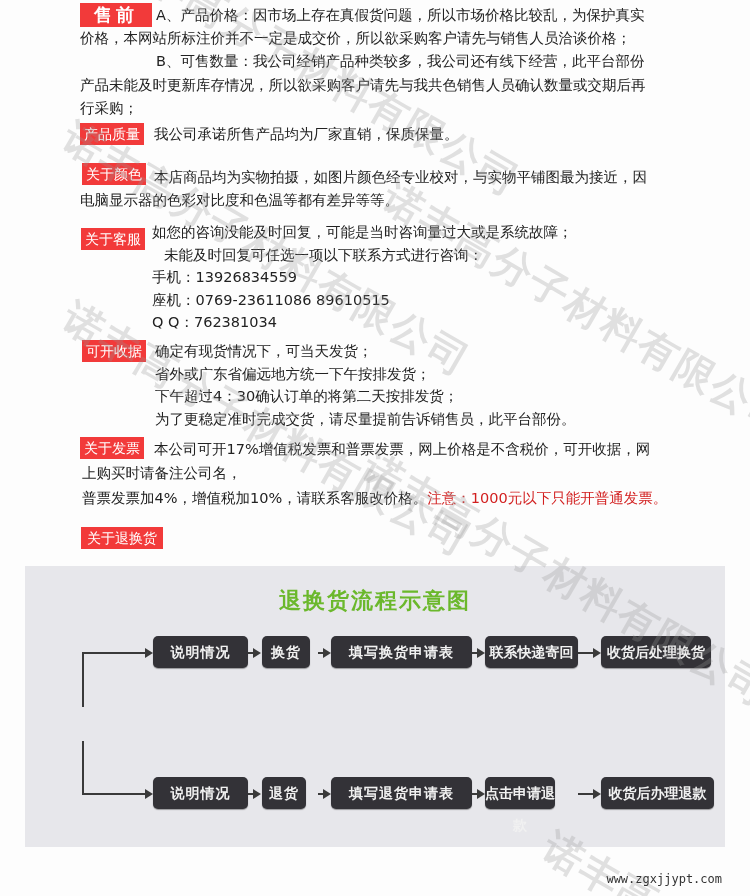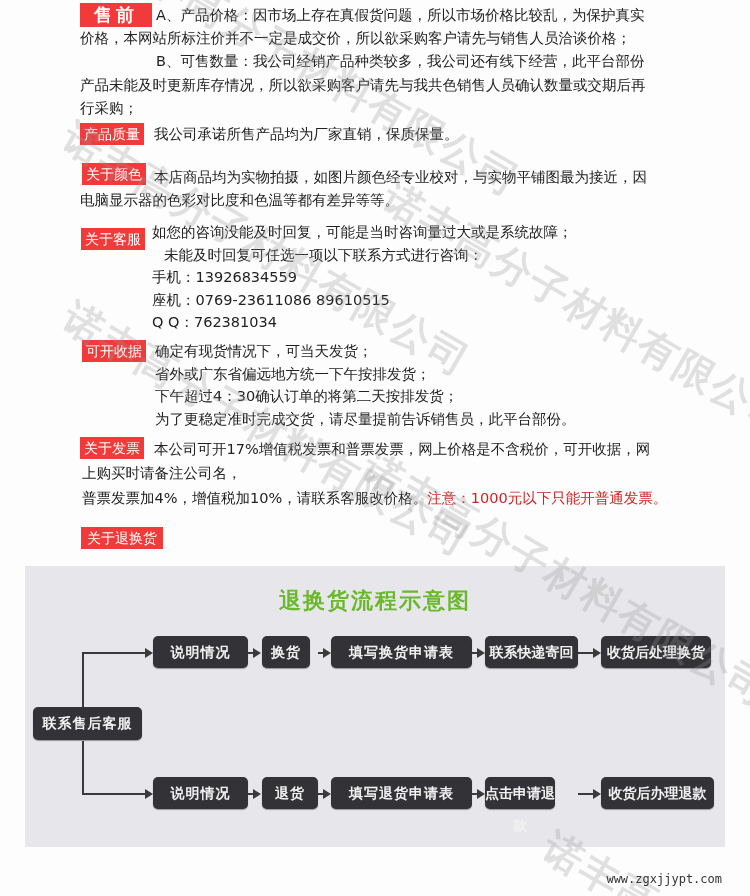--- a/index.html
+++ b/index.html
@@ -67,40 +67,39 @@
 <div class="panel">
   <div class="flow-title">退换货流程示意图</div>
 
   <div class="line" style="left:57px;top:86px;width:2px;height:55px;"></div>
   <div class="line" style="left:57px;top:175px;width:2px;height:52px;"></div>
   <div class="line" style="left:57px;top:86px;width:65px;height:2px;"></div>
   <div class="arrow" style="left:120px;top:82px;"></div>
   <div class="line" style="left:57px;top:227px;width:65px;height:2px;"></div>
   <div class="arrow" style="left:120px;top:223px;"></div>
 
-  <div class="fbox" style="left:8px;top:141px;width:109px;height:33px;line-height:33px;">联系售后客服</div>
 
   <div class="fbox" style="left:128px;top:70px;width:95px;">说明情况</div>
   <div class="line" style="left:223px;top:86px;width:6px;height:2px;"></div>
   <div class="arrow" style="left:228px;top:82px;"></div>
   <div class="fbox" style="left:237px;top:70px;width:48px;">换货</div>
   <div class="line" style="left:293px;top:86px;width:6px;height:2px;"></div>
   <div class="arrow" style="left:298px;top:82px;"></div>
   <div class="fbox" style="left:306px;top:70px;width:141px;">填写换货申请表</div>
   <div class="line" style="left:447px;top:86px;width:6px;height:2px;"></div>
   <div class="arrow" style="left:452px;top:82px;"></div>
   <div class="fbox" style="left:460px;top:70px;width:93px;letter-spacing:0;">联系快递寄回</div>
   <div class="line" style="left:553px;top:86px;width:16px;height:2px;"></div>
   <div class="arrow" style="left:568px;top:82px;"></div>
   <div class="fbox" style="left:576px;top:70px;width:110px;letter-spacing:0;">收货后处理换货</div>
 
   <div class="fbox" style="left:128px;top:211px;width:95px;">说明情况</div>
   <div class="line" style="left:223px;top:227px;width:6px;height:2px;"></div>
   <div class="arrow" style="left:228px;top:223px;"></div>
-  <div class="fbox" style="left:237px;top:211px;width:56px;">退货</div>
+  <div class="fbox" style="left:237px;top:211px;width:44px;">退货</div>
   <div class="line" style="left:293px;top:227px;width:6px;height:2px;"></div>
   <div class="arrow" style="left:298px;top:223px;"></div>
   <div class="fbox" style="left:306px;top:211px;width:141px;">填写退货申请表</div>
   <div class="line" style="left:447px;top:227px;width:6px;height:2px;"></div>
   <div class="arrow" style="left:452px;top:223px;"></div>
   <div class="fbox" style="left:460px;top:211px;width:70px;letter-spacing:0;">点击申请退款</div>
   <div class="line" style="left:553px;top:227px;width:16px;height:2px;"></div>
   <div class="arrow" style="left:568px;top:223px;"></div>
   <div class="fbox" style="left:576px;top:211px;width:113px;letter-spacing:0;">收货后办理退款</div>
 </div>

